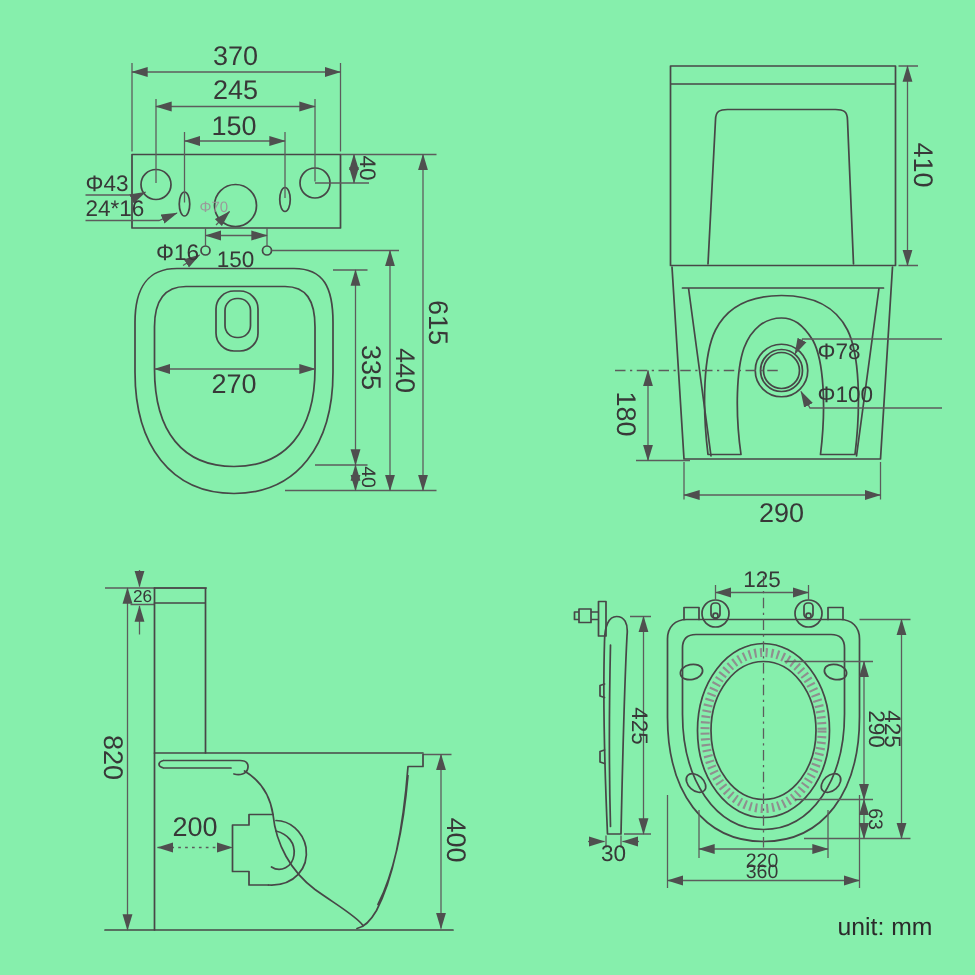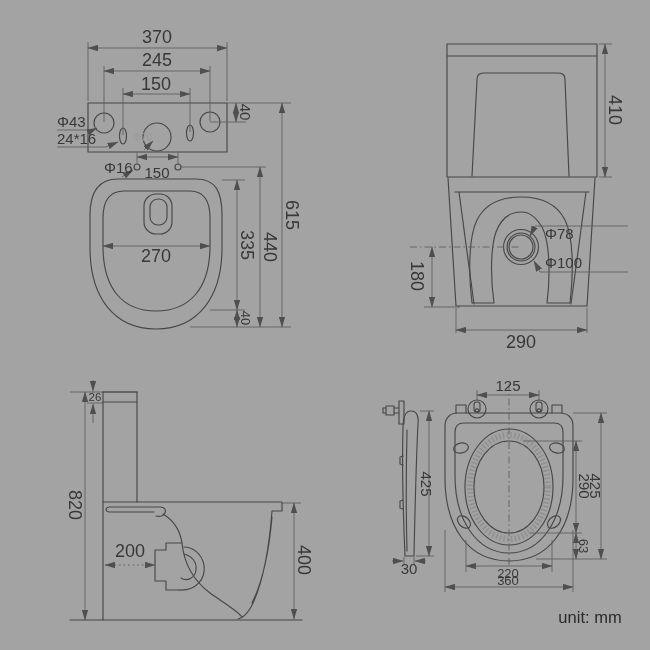--- a/index.html
+++ b/index.html
@@ -1,16 +1,16 @@
 <!DOCTYPE html>
 <html><head>
 <meta charset="utf-8">
 <style>
   html,body{margin:0;padding:0;background:#ffffff;}
-  .wrap{width:650px;height:650px;background:#a3a3a3;position:relative;overflow:hidden;
+  .wrap{width:650px;height:650px;background:#86efac;position:relative;overflow:hidden;
         font-family:"Liberation Sans", sans-serif;}
   svg{display:block;}
   .g{fill:none;stroke:#474747;stroke-width:1.15;stroke-linejoin:round;stroke-linecap:round;}
   .d{fill:none;stroke:#5c5c5c;stroke-width:0.85;}
   .dash{stroke-dasharray:7 3 1.5 3;}
   .dot{stroke-dasharray:1.8 2.8;}
   .hatch{fill:none;stroke:#8f8f8f;stroke-width:6;stroke-dasharray:1.4 2.4;}
   text{fill:#383838;}
   .t18{font-size:18px;}
   .t15{font-size:15px;}

